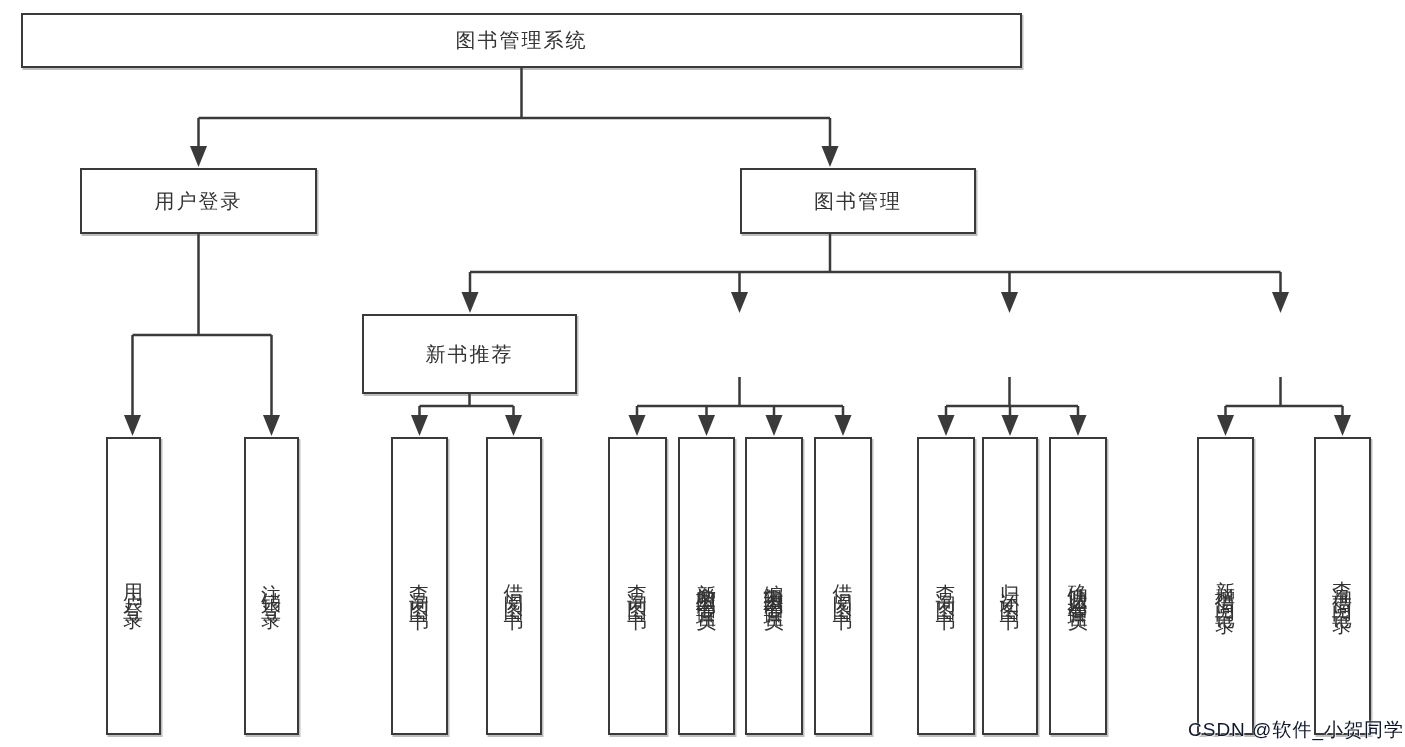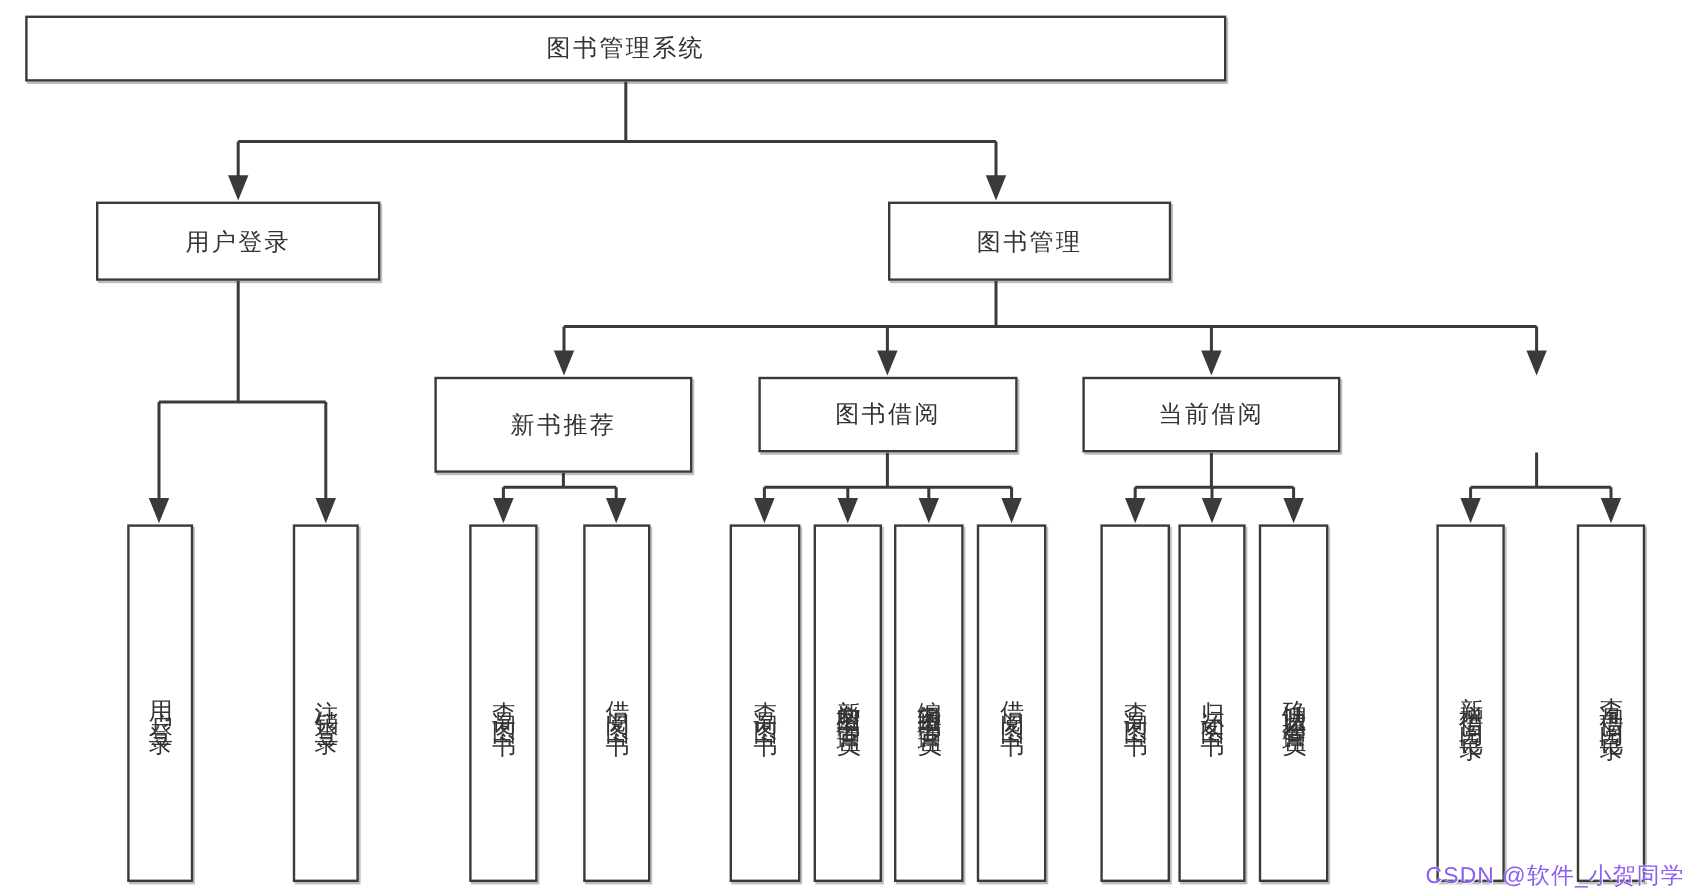--- a/index.html
+++ b/index.html
@@ -37,21 +37,21 @@
   #b-g3b{left:678px; width:57px; letter-spacing:4px;}
   #b-g3c{left:745px; width:58px; letter-spacing:4px;}
   #b-g3d{left:814px; width:58px;}
   #b-g4a{left:917px; width:58px;}
   #b-g4b{left:982px; width:56px;}
   #b-g4c{left:1049px;width:58px; letter-spacing:4px;}
   #b-g5a{left:1197px;width:57px; letter-spacing:7px;}
   #b-g5b{left:1314px;width:57px; letter-spacing:7px;}
   .watermark{
     position:absolute;z-index:3;left:1188px;top:717px;
-    font-size:19px;color:#8b5cf6;letter-spacing:1px;white-space:nowrap;
+    font-size:19px;color:#0f172a;letter-spacing:1px;white-space:nowrap;
     text-shadow:0 0 2px #fff, 1px 1px 0 rgba(255,255,255,.8);
   }
 </style>
 </head>
 <body>
 
 <div class="canvas">
 
   <svg class="wires" width="1405" height="747" viewBox="0 0 1405 747">
 
@@ -88,22 +88,20 @@
     <polygon class="ch" points="1217,415 1234,415 1225.5,436"></polygon>
     <polygon class="ch" points="1334,415 1351,415 1342.5,436"></polygon>
   </svg>
 
   <div class="box" id="b-root">图书管理系统</div>
 
   <div class="box" id="b-userlogin">用户登录</div>
   <div class="box" id="b-bookmgmt">图书管理</div>
 
   <div class="box" id="b-newrec">新书推荐</div>
-  <div class="box" id="b-borrow">图书借阅</div>
-  <div class="box" id="b-current">当前借阅</div>
 
   <div class="box v" id="b-g1a">用户登录</div>
   <div class="box v" id="b-g1b">注销登录</div>
 
   <div class="box v" id="b-g2a">查询图书</div>
   <div class="box v" id="b-g2b">借阅图书</div>
 
   <div class="box v" id="b-g3a">查询图书</div>
   <div class="box v" id="b-g3b">新增图书（管理员）</div>
   <div class="box v" id="b-g3c">编辑图书（管理员）</div>

